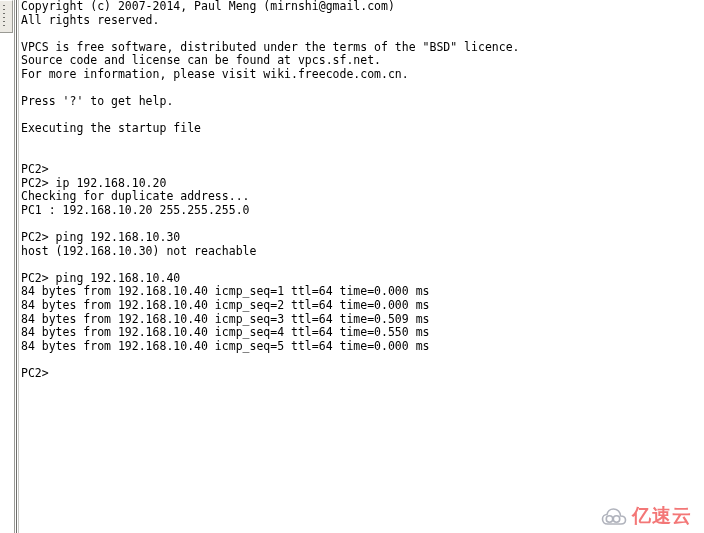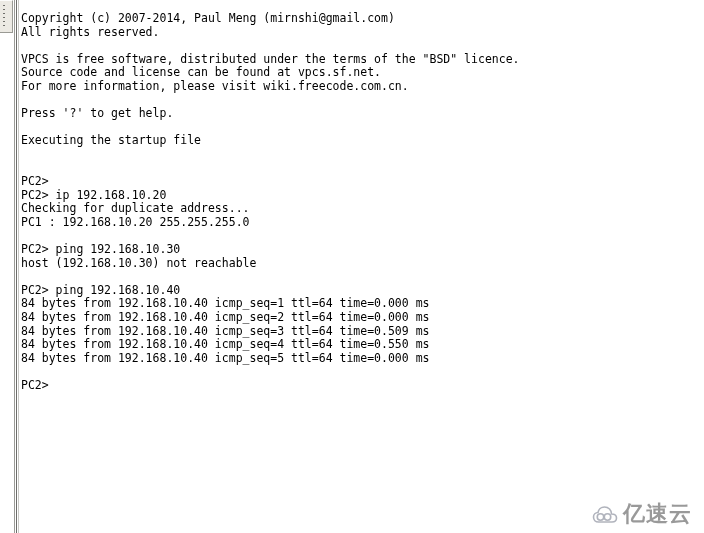--- a/index.html
+++ b/index.html
@@ -66,21 +66,21 @@
     position: absolute;
     left: 18px; top: 0;
     width: 1px; height: 533px;
     background: #c9c9c5;
   }
 
   
   #terminal {
     position: absolute;
     left: 21px;
-    top: 12px;
+    top: 0px;
     width: 680px;
     color: #000000;
     font-size: 11.5px;
     line-height: 13.6px;
     white-space: pre;
     letter-spacing: 0px;
   }
   .line {
     height: 13.6px;
     white-space: pre;
@@ -94,23 +94,23 @@
     bottom: 8px;
     display: flex;
     align-items: center;
     gap: 5px;
     opacity: 0.72;
     user-select: none;
   }
   #watermark .wm-icon { display: block; }
   #watermark .wm-text {
     font-family: "DejaVu Sans", "Liberation Sans", sans-serif;
-    font-size: 22px;
+    font-size: 19px;
     font-weight: 600;
-    color: #737373;
+    color: #ef4444;
     letter-spacing: 1px;
     line-height: 1;
   }
 </style>
 </head>
 <body>
 
 <div id="screen">
 
   <div id="scroll-gutter">

